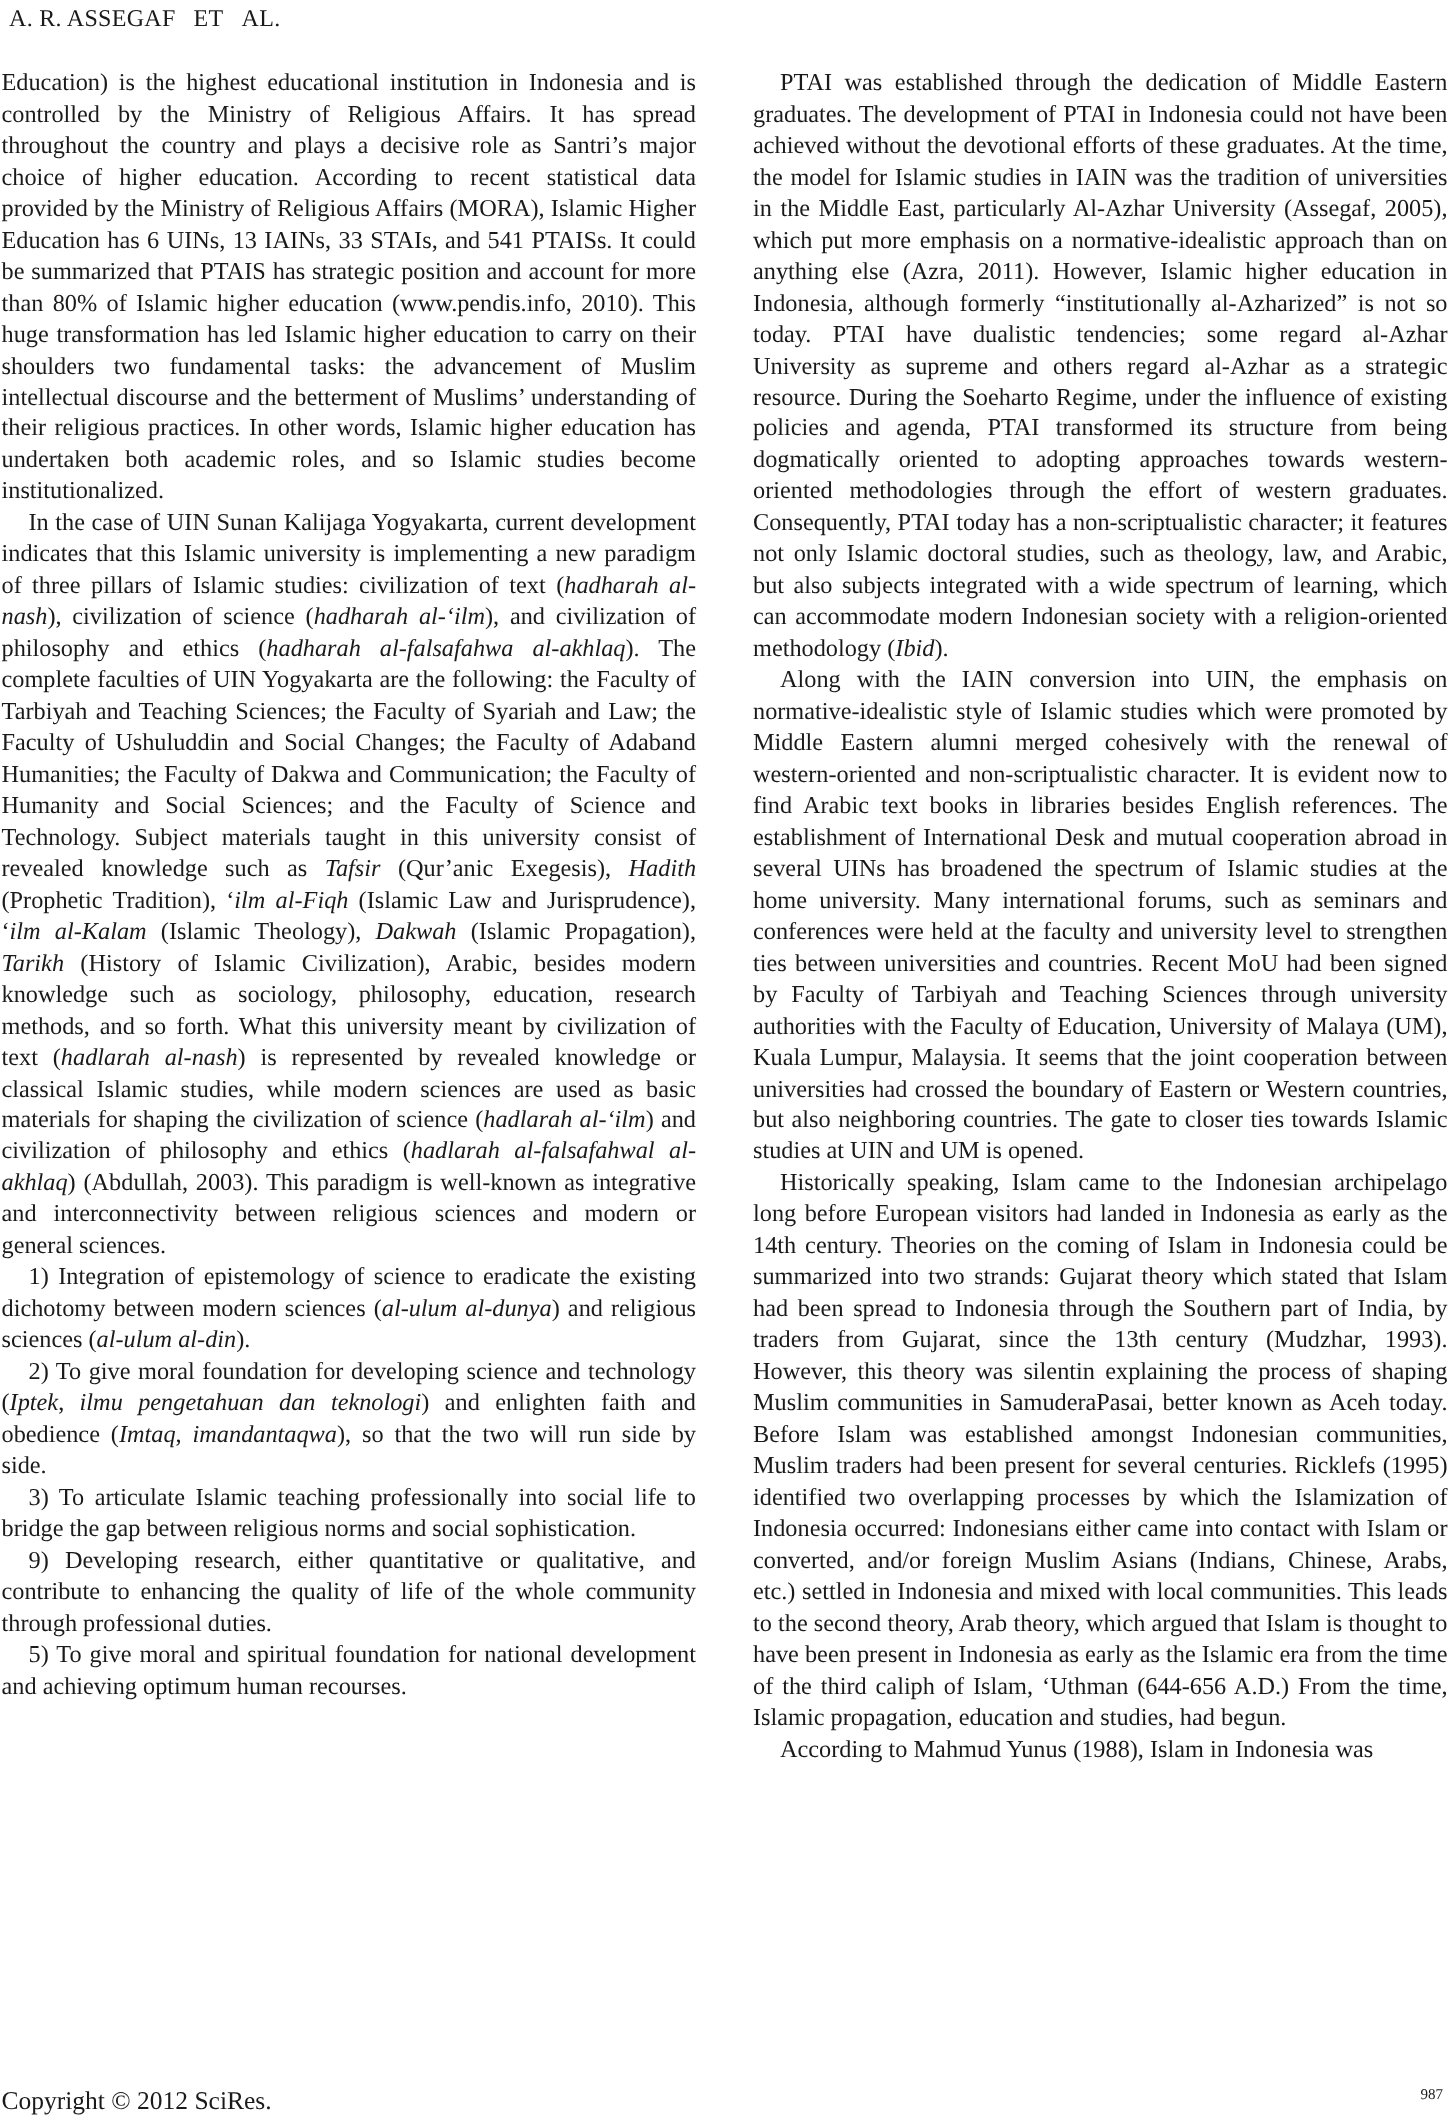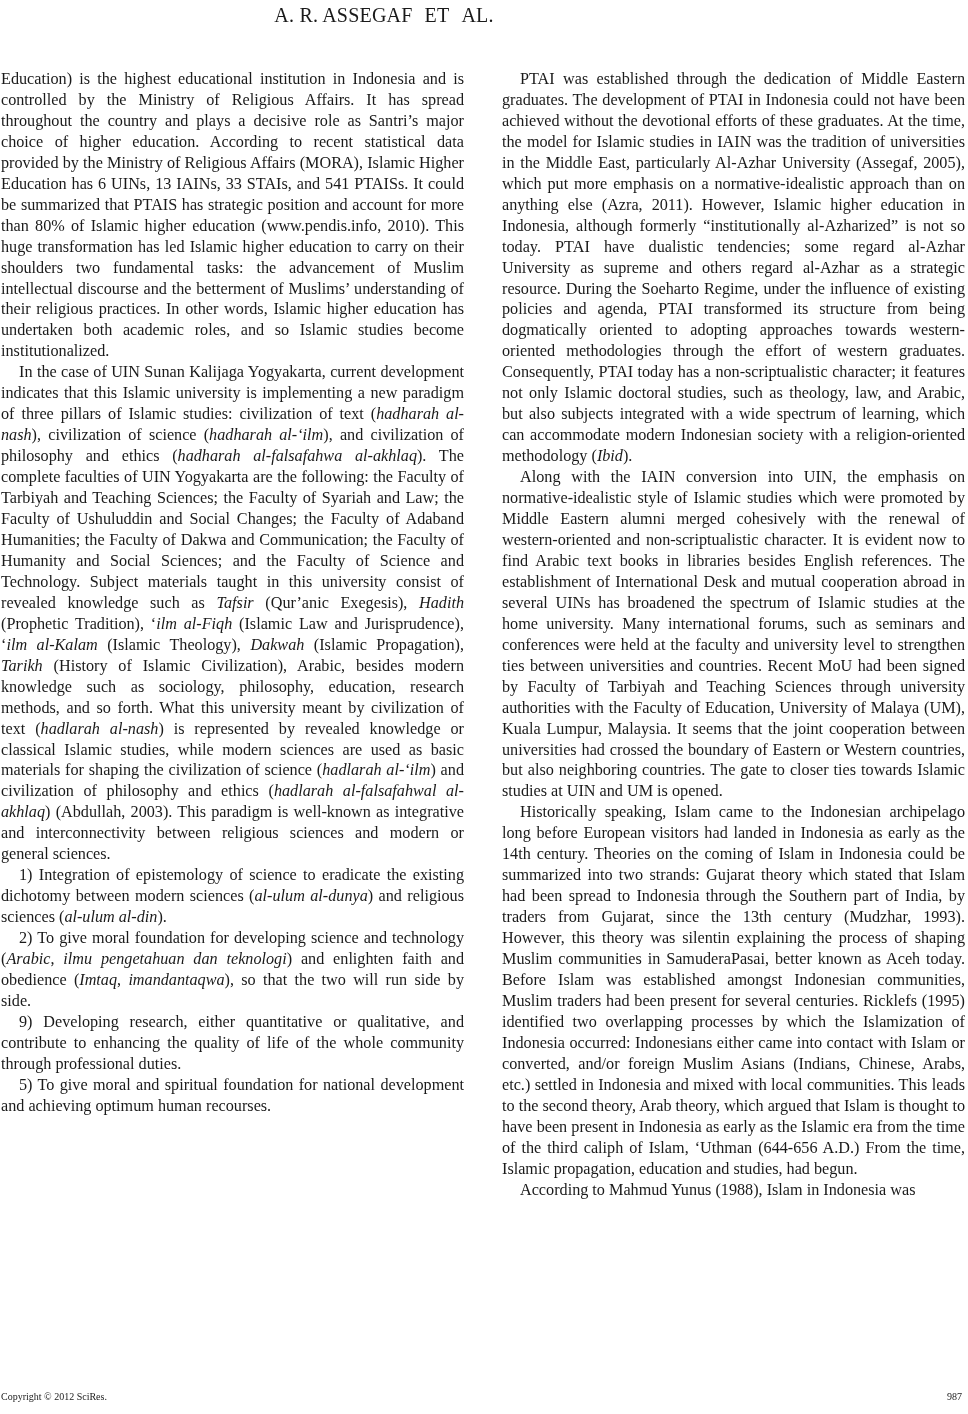--- a/index.html
+++ b/index.html
@@ -3,57 +3,57 @@
 <meta charset="utf-8">
 <style>
   html, body { margin: 0; padding: 0; background: #ffffff; }
   body {
     width: 968px; height: 1414px; position: relative; overflow: hidden;
     font-family: "Liberation Serif", "DejaVu Serif", serif;
     color: #1a1a1a;
   }
   .running-head {
     position: absolute; top: 4px; left: 0; width: 768px;
-    text-align: center; font-size: 20px; letter-spacing: 0.2px;
+    font-size: 16px; letter-spacing: 0.2px;
   }
   .running-head span { margin: 0 6px; }
   .col {
     position: absolute; top: 45px; width: 463px;
     font-size: 16.2px; line-height: 20.95px; text-align: justify;
     hyphens: none;
-    margin-top: 24px;
   }
   .col.left { left: 1px; }
   .col.right { left: 502px; }
   .col p { margin: 0; text-indent: 18px; }
   .col p.noindent { text-indent: 0; }
   .col h2 {
     font-size: 18px; font-weight: bold; margin: 28px 0 10px 0; line-height: 22px;
     text-align: left;
   }
   .col p em { font-style: italic; }
   .footer-left {
-    position: absolute; left: 1px; top: 1391px; font-size: 10px;
+    position: absolute; left: 1px; top: 1391px; font-size: 17px;
   }
   .footer-right {
     position: absolute; right: 6px; top: 1391px; font-size: 10px;
   }
 </style>
 </head>
 <body>
 
 <div class="running-head">
   <span>A. R. ASSEGAF</span><span>ET</span><span>AL.</span>
 </div>
 
 <div class="col left">
     <p class="noindent"><span>Education) is the highest educational institution in Indonesia and is controlled by the Ministry of Religious Affairs. It has spread throughout the country and plays a decisive role as Santri’s major choice of higher education. According to recent statistical data provided by the Ministry of Religious Affairs (MORA), Islamic Higher Education has 6 UINs, 13 IAINs, 33 STAIs, and 541 PTAISs. It could be summarized that PTAIS has strategic position and account for more than 80% of Islamic higher education (www.pendis.info, 2010). This huge transformation has led Islamic higher education to carry on their shoulders two fundamental tasks: the advancement of Muslim intellectual discourse and the betterment of Muslims’ understanding of their religious practices. In other words, Islamic higher education has undertaken both academic roles, and so Islamic studies become institutionalized.</span></p>
     <p><span>In the case of UIN Sunan Kalijaga Yogyakarta, current development indicates that this Islamic university is implementing a new paradigm of three pillars of Islamic studies: civilization of text (</span><em>hadharah al-nash</em><span>), civilization of science (</span><em>hadharah al-‘ilm</em><span>), and civilization of philosophy and ethics (</span><em>hadharah al-falsafahwa al-akhlaq</em><span>). The complete faculties of UIN Yogyakarta are the following: the Faculty of Tarbiyah and Teaching Sciences; the Faculty of Syariah and Law; the Faculty of Ushuluddin and Social Changes; the Faculty of Adaband Humanities; the Faculty of Dakwa and Communication; the Faculty of Humanity and Social Sciences; and the Faculty of Science and Technology. Subject materials taught in this university consist of revealed knowledge such as </span><em>Tafsir</em><span> (Qur’anic Exegesis), </span><em>Hadith</em><span> (Prophetic Tradition), ‘</span><em>ilm al-Fiqh</em><span> (Islamic Law and Jurisprudence), ‘</span><em>ilm al-Kalam</em><span> (Islamic Theology), </span><em>Dakwah</em><span> (Islamic Propagation), </span><em>Tarikh</em><span> (History of Islamic Civilization), Arabic, besides modern knowledge such as sociology, philosophy, education, research methods, and so forth. What this university meant by civilization of text (</span><em>hadlarah al-nash</em><span>) is represented by revealed knowledge or classical Islamic studies, while modern sciences are used as basic materials for shaping the civilization of science (</span><em>hadlarah al-‘ilm</em><span>) and civilization of philosophy and ethics (</span><em>hadlarah al-falsafahwal al-akhlaq</em><span>) (Abdullah, 2003). This paradigm is well-known as integrative and interconnectivity between religious sciences and modern or general sciences.</span></p>
     <p><span>1) Integration of epistemology of science to eradicate the existing dichotomy between modern sciences (</span><em>al-ulum al-dunya</em><span>) and religious sciences (</span><em>al-ulum al-din</em><span>).</span></p>
-    <p><span>2) To give moral foundation for developing science and technology (</span><em>Arabic</em><span>, </span><em>ilmu pengetahuan dan teknologi</em><span>) and enlighten faith and obedience (</span><em>Imtaq</em><span>, </span><em>imandantaqwa</em><span>), so that the two will run side by side.</span></p>
+    <p><span>2) To give moral foundation for developing science and technology (</span><em>Iptek</em><span>, </span><em>ilmu pengetahuan dan teknologi</em><span>) and enlighten faith and obedience (</span><em>Imtaq</em><span>, </span><em>imandantaqwa</em><span>), so that the two will run side by side.</span></p>
+    <p><span>3) To articulate Islamic teaching professionally into social life to bridge the gap between religious norms and social sophistication.</span></p>
     <p><span>9) Developing research, either quantitative or qualitative, and contribute to enhancing the quality of life of the whole community through professional duties.</span></p>
     <p><span>5) To give moral and spiritual foundation for national development and achieving optimum human recourses.</span></p>
   </div>
 <div class="col right">
     <p><span>PTAI was established through the dedication of Middle Eastern graduates. The development of PTAI in Indonesia could not have been achieved without the devotional efforts of these graduates. At the time, the model for Islamic studies in IAIN was the tradition of universities in the Middle East, particularly Al-Azhar University (Assegaf, 2005), which put more emphasis on a normative-idealistic approach than on anything else (Azra, 2011). However, Islamic higher education in Indonesia, although formerly “institutionally al-Azharized” is not so today. PTAI have dualistic tendencies; some regard al-Azhar University as supreme and others regard al-Azhar as a strategic resource. During the Soeharto Regime, under the influence of existing policies and agenda, PTAI transformed its structure from being dogmatically oriented to adopting approaches towards western-oriented methodologies through the effort of western graduates. Consequently, PTAI today has a non-scriptualistic character; it features not only Islamic doctoral studies, such as theology, law, and Arabic, but also subjects integrated with a wide spectrum of learning, which can accommodate modern Indonesian society with a religion-oriented methodology (</span><em>Ibid</em><span>).</span></p>
     <p><span>Along with the IAIN conversion into UIN, the emphasis on normative-idealistic style of Islamic studies which were promoted by Middle Eastern alumni merged cohesively with the renewal of western-oriented and non-scriptualistic character. It is evident now to find Arabic text books in libraries besides English references. The establishment of International Desk and mutual cooperation abroad in several UINs has broadened the spectrum of Islamic studies at the home university. Many international forums, such as seminars and conferences were held at the faculty and university level to strengthen ties between universities and countries. Recent MoU had been signed by Faculty of Tarbiyah and Teaching Sciences through university authorities with the Faculty of Education, University of Malaya (UM), Kuala Lumpur, Malaysia. It seems that the joint cooperation between universities had crossed the boundary of Eastern or Western countries, but also neighboring countries. The gate to closer ties towards Islamic studies at UIN and UM is opened.</span></p>
     <p><span>Historically speaking, Islam came to the Indonesian archipelago long before European visitors had landed in Indonesia as early as the 14th century. Theories on the coming of Islam in Indonesia could be summarized into two strands: Gujarat theory which stated that Islam had been spread to Indonesia through the Southern part of India, by traders from Gujarat, since the 13th century (Mudzhar, 1993). However, this theory was silentin explaining the process of shaping Muslim communities in SamuderaPasai, better known as Aceh today. Before Islam was established amongst Indonesian communities, Muslim traders had been present for several centuries. Ricklefs (1995) identified two overlapping processes by which the Islamization of Indonesia occurred: Indonesians either came into contact with Islam or converted, and/or foreign Muslim Asians (Indians, Chinese, Arabs, etc.) settled in Indonesia and mixed with local communities. This leads to the second theory, Arab theory, which argued that Islam is thought to have been present in Indonesia as early as the Islamic era from the time of the third caliph of Islam, ‘Uthman (644-656 A.D.) From the time, Islamic propagation, education and studies, had begun.</span></p>
     <p><span>According to Mahmud Yunus (1988), Islam in Indonesia was</span></p>
   </div>
 

